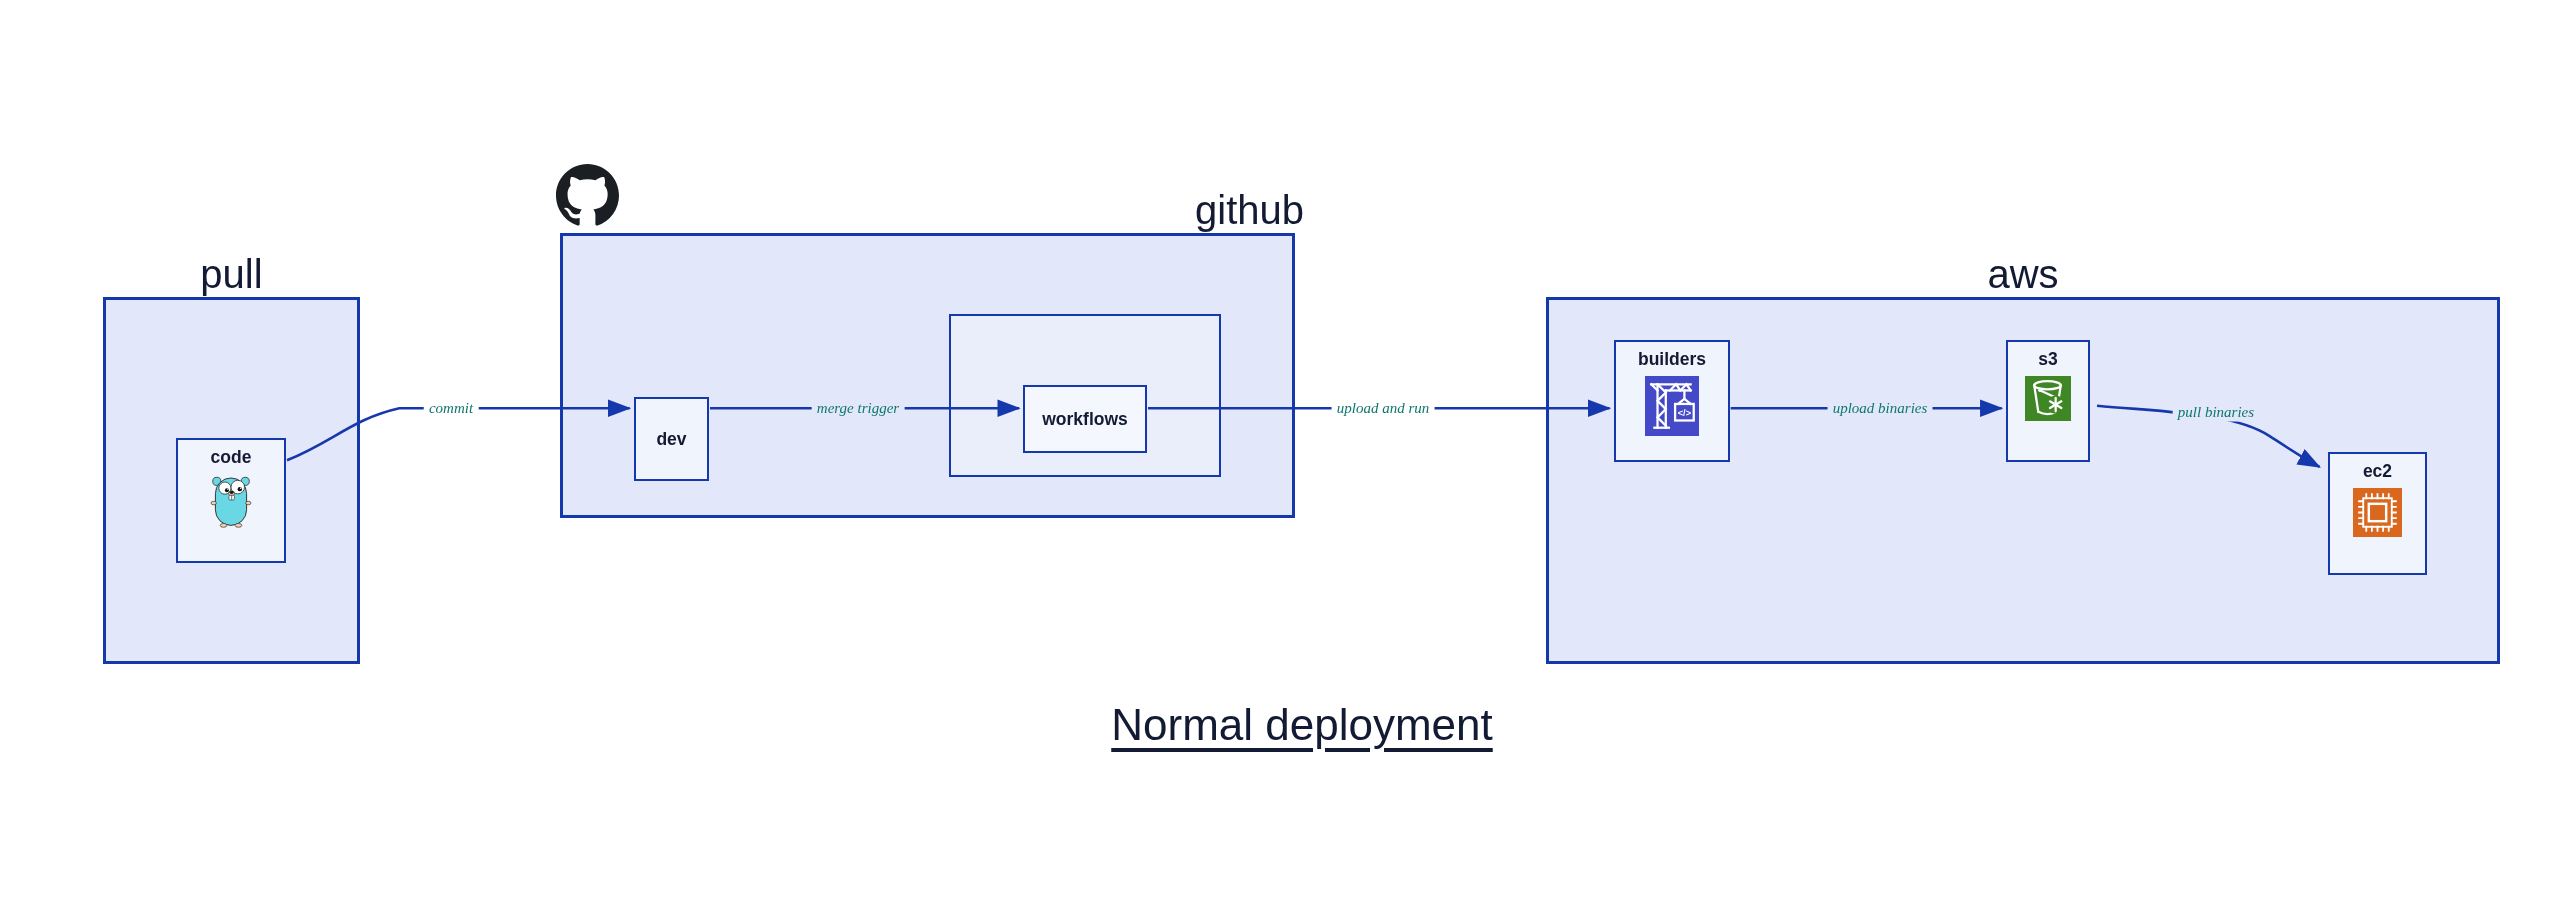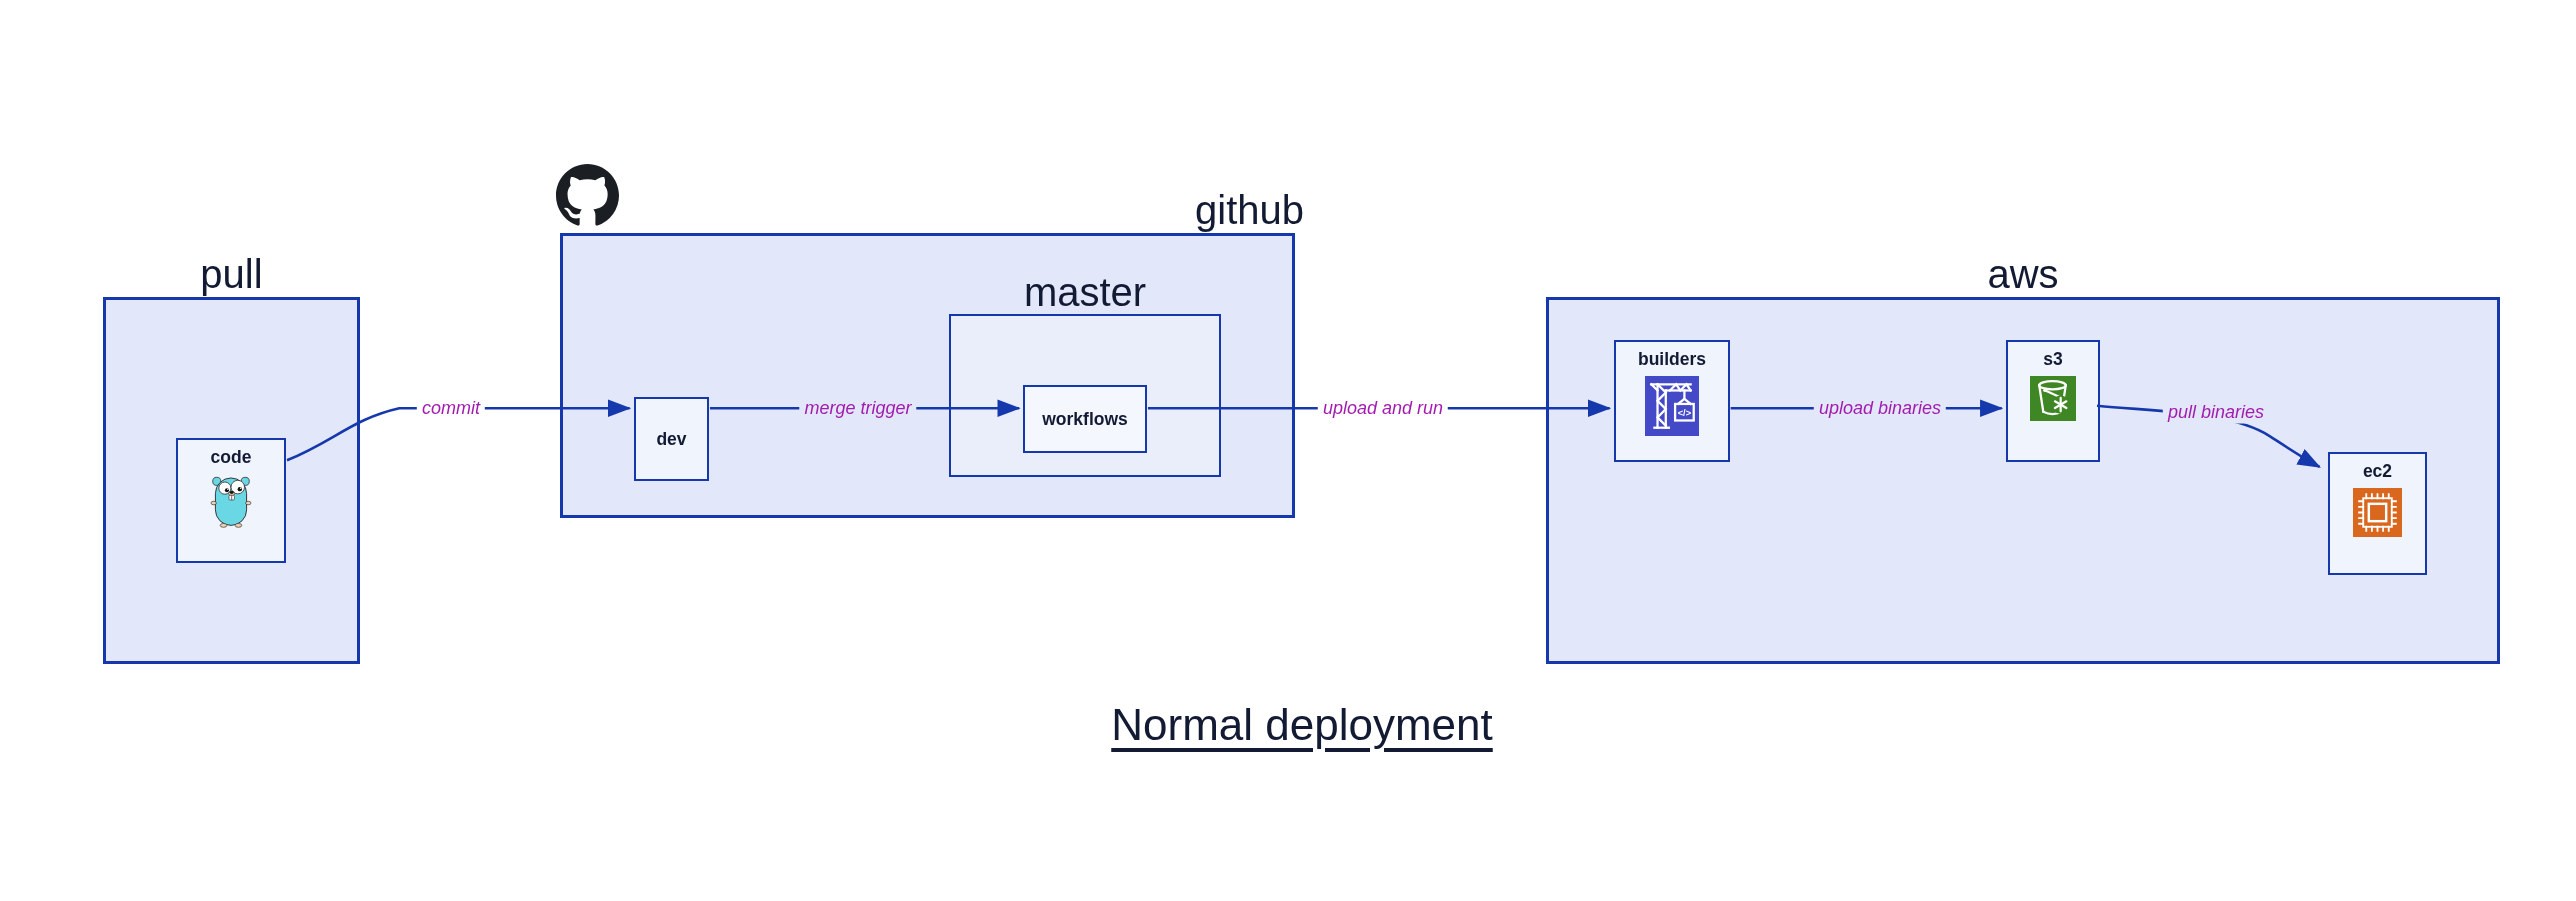--- a/index.html
+++ b/index.html
@@ -47,26 +47,27 @@
     white-space:nowrap;
   }
   .icon-tile{
     display:flex;align-items:center;justify-content:center;
   }
   
   #edges{position:absolute;left:0;top:0;z-index:30;pointer-events:none;}
   .edge-label{
     position:absolute;
     transform:translate(-50%,-50%);
-    color:#a21caf;
-    font-size:18px;
+    color:#0f766e;
+    font-size:15px;
     font-style:italic;
     white-space:nowrap;
     padding:1px 5.2px;
     z-index:40;
+    font-family:Liberation Serif, serif;
   }
   .bg-white{background:#ffffff;}
   .bg-fill{background:#e2e8f9;}
   
   #diagram-title{
     position:absolute;
     left:0;
     top:700px;
     width:2604px;
     text-align:center;
@@ -84,21 +85,20 @@
 
 <div id="canvas">
 
   <div class="group" id="group-local" style="left:103px;top:297px;width:257px;height:367px;"></div>
   <div class="group" id="group-github" style="left:560px;top:233px;width:735px;height:285px;"></div>
   <div class="group" id="group-master" style="left:949px;top:314px;width:272px;height:163px;"></div>
   <div class="group" id="group-aws" style="left:1546px;top:297px;width:954px;height:367px;"></div>
 
   <div class="group-label" style="left:103px;top:256px;width:257px;">pull</div>
   <div class="group-label" style="left:1126px;top:192px;width:247px;">github</div>
-  <div class="group-label" style="left:949px;top:274px;width:272px;">master</div>
   <div class="group-label" style="left:1546px;top:256px;width:954px;">aws</div>
 
   <svg id="octocat" viewBox="0 0 16 16">
     <path fill="#1b1f23" fill-rule="evenodd" d="M8 0C3.58 0 0 3.58 0 8c0 3.54 2.29 6.53 5.47 7.59.4.07.55-.17.55-.38 0-.19-.01-.82-.01-1.49-2.01.37-2.53-.49-2.69-.94-.09-.23-.48-.94-.82-1.13-.28-.15-.68-.52-.01-.53.63-.01 1.08.58 1.23.82.72 1.21 1.87.87 2.33.66.07-.52.28-.87.51-1.07-1.78-.2-3.64-.89-3.64-3.95 0-.87.31-1.59.82-2.15-.08-.2-.36-1.02.08-2.12 0 0 .67-.21 2.2.82.64-.18 1.32-.27 2-.27s1.36.09 2 .27c1.53-1.04 2.2-.82 2.2-.82.44 1.1.16 1.92.08 2.12.51.56.82 1.27.82 2.15 0 3.07-1.87 3.75-3.65 3.95.29.25.54.73.54 1.48 0 1.07-.01 1.93-.01 2.2 0 .21.15.46.55.38A8.01 8.01 0 0 0 16 8c0-4.42-3.58-8-8-8z"></path>
   </svg>
 
   <div class="node top" style="left:176px;top:438px;width:110px;height:125px;">
     <div class="node-label">code</div>
     <svg width="42" height="54" viewBox="0 0 62 78">
       <circle cx="10" cy="10" r="6" fill="#6ad7e5" stroke="#2f2f2f" stroke-width="1.2"></circle>
@@ -142,21 +142,21 @@
         <path d="M6 8 L12 14"></path>
         <path d="M24 14 L30 8 L34 14 L40 8 L44 14"></path>
         <path d="M38 14 V22"></path>
         <path d="M38 22 L32 27 M38 22 L44 27"></path>
         <rect x="29" y="27" width="18" height="16"></rect>
         <text x="38" y="39" text-anchor="middle" stroke="none" fill="#ffffff" font-family="Liberation Sans, sans-serif" font-size="9" font-weight="bold">&lt;/&gt;</text>
       </svg>
     </div>
   </div>
 
-  <div class="node top" style="left:2006px;top:340px;width:94px;height:122px;align-items:center;">
+  <div class="node top" style="left:2006px;top:340px;width:84px;height:122px;align-items:center;">
     <div class="node-label">s3</div>
     <div class="icon-tile" style="width:46px;height:45px;background:#3f8624;">
       <svg width="46" height="45" viewBox="0 0 45 44" fill="none" stroke="#ffffff" stroke-width="2.2" stroke-linecap="round">
         <ellipse cx="22" cy="9" rx="13" ry="4"></ellipse>
         <path d="M9 9 L13 35"></path>
         <path d="M35 9 L31 35"></path>
         <path d="M13 35 Q22 39.5 31 35"></path>
         <circle cx="14.5" cy="14" r="1.6" fill="#ffffff" stroke="none"></circle>
         <path d="M14.5 14 L30 21"></path>
         <circle cx="30" cy="28" r="9" fill="#3f8624" stroke="none"></circle>

